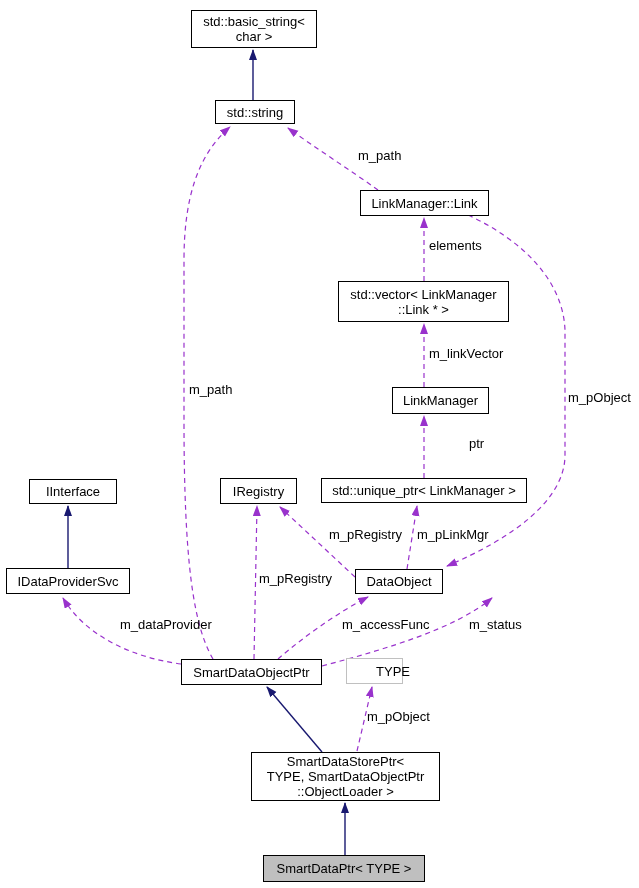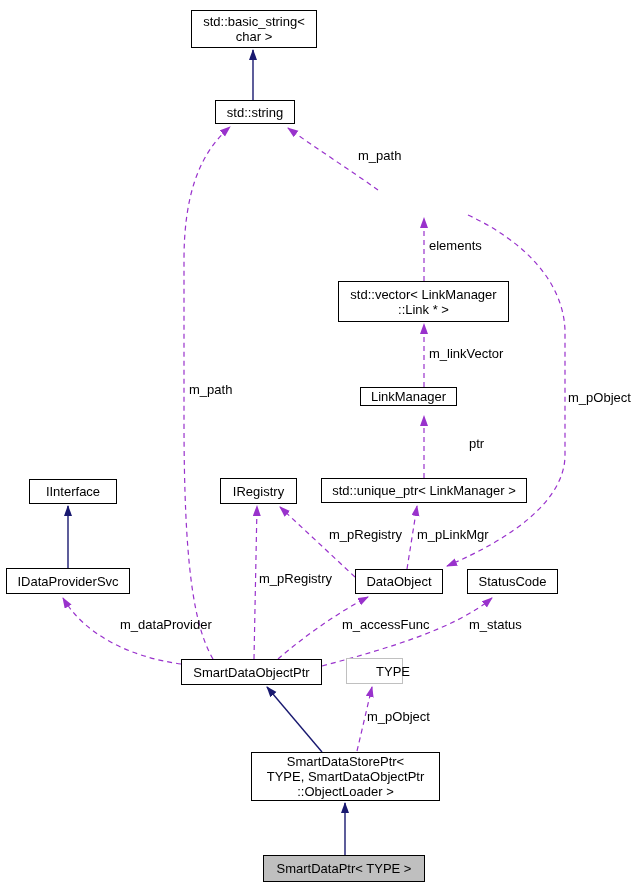--- a/index.html
+++ b/index.html
@@ -60,29 +60,29 @@
     <path class="edge-usage" d="M254,659 L257,506" marker-end="url(#arrow-purple)"></path>
     <path class="edge-usage" d="M181,664 C130,657 85,635 63,598" marker-end="url(#arrow-purple)"></path>
     <path class="edge-usage" d="M278,659 C302,638 337,613 368,597" marker-end="url(#arrow-purple)"></path>
     <path class="edge-usage" d="M322,666 C390,648 456,628 492,598" marker-end="url(#arrow-purple)"></path>
     <path class="edge-usage" d="M357,751 C362,730 367,708 372,687" marker-end="url(#arrow-purple)"></path>
   </svg>
 
   <div class="node" style="left:191px;top:10px;width:126px;height:38px;">std::basic_string&lt;
 char &gt;</div>
   <div class="node" style="left:215px;top:100px;width:80px;height:24px;">std::string</div>
+  <div class="node" style="left:360px;top:190px;width:129px;height:26px;">LinkManager::Link</div>
   <div class="node" style="left:338px;top:281px;width:171px;height:41px;">std::vector&lt; LinkManager
 ::Link * &gt;</div>
-  <div class="node" style="left:360px;top:387px;width:97px;height:19px;">LinkManager</div>
+  <div class="node" style="left:392px;top:387px;width:97px;height:27px;">LinkManager</div>
   <div class="node" style="left:321px;top:478px;width:206px;height:25px;">std::unique_ptr&lt; LinkManager &gt;</div>
   <div class="node" style="left:29px;top:479px;width:88px;height:25px;">IInterface</div>
   <div class="node" style="left:220px;top:478px;width:77px;height:26px;">IRegistry</div>
   <div class="node" style="left:6px;top:568px;width:124px;height:26px;">IDataProviderSvc</div>
   <div class="node" style="left:355px;top:569px;width:88px;height:25px;">DataObject</div>
-  <div class="node" style="left:467px;top:569px;width:91px;height:25px;">StatusCode</div>
   <div class="node" style="left:181px;top:659px;width:141px;height:26px;">SmartDataObjectPtr</div>
   <div class="node template" style="left:346px;top:658px;width:57px;height:26px;padding-left:37px;">TYPE</div>
   <div class="node" style="left:251px;top:752px;width:189px;height:49px;">SmartDataStorePtr&lt;
 TYPE, SmartDataObjectPtr
 ::ObjectLoader &gt;</div>
   <div class="node selected" style="left:263px;top:855px;width:162px;height:27px;">SmartDataPtr&lt; TYPE &gt;</div>
 
   <div class="edge-label" style="left:358px;top:149px;">m_path</div>
   <div class="edge-label" style="left:189px;top:383px;">m_path</div>
   <div class="edge-label" style="left:429px;top:239px;">elements</div>

